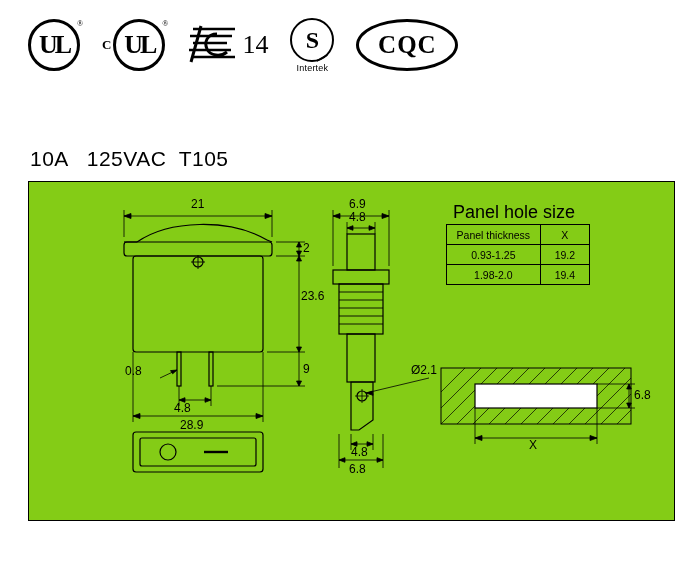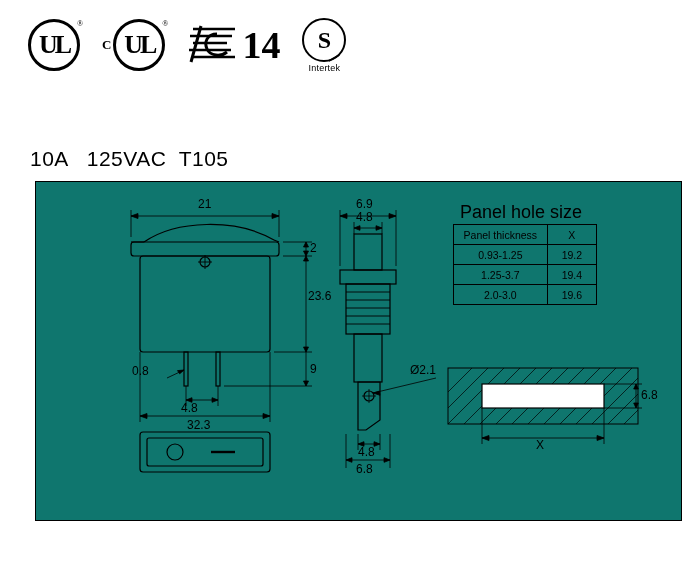--- a/index.html
+++ b/index.html
@@ -76,22 +76,22 @@
     gap: 1px;
   }
   .enec-glyph {
     width: 54px;
     height: 42px;
     position: relative;
   }
   .enec-glyph svg { display:block; }
   .enec-num {
     font-family: "Liberation Serif", serif;
-    font-size: 38px;
-    font-weight: bold;
+    font-size: 26px;
+    font-weight: normal;
     line-height: 1;
   }
 
   
   .s-mark {
     display: flex;
     flex-direction: column;
     align-items: center;
   }
   .s-circle {
@@ -151,22 +151,21 @@
   }
 
   
   .frame {
     position: absolute;
     left: 28px;
     top: 181px;
     width: 645px;
     height: 338px;
     border: 1px solid #000;
-    background: #0f766e;
-    margin-left: 7px;
+    background: #84cc16;
   }
 
   svg.draw {
     position: absolute;
     left: 0;
     top: 0;
   }
 
   
   .hole-table {
@@ -241,20 +240,23 @@
     </div>
 
     <div class="cert s-mark">
       <div class="s-circle">
         <span>S</span>
         <span class="tick"></span>
       </div>
       <div class="s-sub">Intertek</div>
     </div>
 
+    <div class="cert cqc">
+      <span>CQC</span>
+    </div>
   </div>
 
   <div class="ratings">
     <div>10A   125VAC  T105</div>
   </div>
 
   <div class="frame">
 
     <svg class="draw" width="645" height="338" viewBox="0 0 645 338">
       <g stroke="#000" fill="none" stroke-width="1.2">
@@ -400,48 +402,44 @@
         <path d="M600 226 l-2.3 -5 h4.6 z" fill="#000"></path>
       </g>
     </svg>
 
     <div class="lbl" style="left:162px; top:15px;">21</div>
     <div class="lbl" style="left:274px; top:59px;">2</div>
     <div class="lbl" style="left:272px; top:107px;">23.6</div>
     <div class="lbl" style="left:274px; top:180px;">9</div>
     <div class="lbl" style="left:96px;  top:182px;text-align:right;">0.8</div>
     <div class="lbl" style="left:145px; top:219px;">4.8</div>
-    <div class="lbl" style="left:151px; top:236px;">32.3</div>
+    <div class="lbl" style="left:151px; top:236px;">28.9</div>
 
     <div class="lbl" style="left:320px; top:15px;">6.9</div>
     <div class="lbl" style="left:320px; top:28px;">4.8</div>
-    <div class="lbl" style="left:374px; top:181px;">Ø2.1</div>
+    <div class="lbl" style="left:382px; top:181px;">Ø2.1</div>
     <div class="lbl" style="left:322px; top:263px;">4.8</div>
     <div class="lbl" style="left:320px; top:280px;">6.8</div>
 
     <div class="lbl" style="left:500px; top:256px;">X</div>
     <div class="lbl" style="left:605px; top:206px;">6.8</div>
 
     <div class="hole-title">Panel hole size</div>
     <table class="hole-table">
       <thead>
         <tr>
           <th class="c1">Panel thickness</th>
           <th class="c2">X</th>
         </tr>
       </thead>
       <tbody>
         <tr>
           <td>0.93-1.25</td>
           <td>19.2</td>
         </tr>
         <tr>
-          <td>1.25-3.7</td>
+          <td>1.98-2.0</td>
           <td>19.4</td>
-        </tr>
-        <tr>
-          <td>2.0-3.0</td>
-          <td>19.6</td>
         </tr>
       </tbody>
     </table>
   </div>
 </div>
 
 </body></html>

